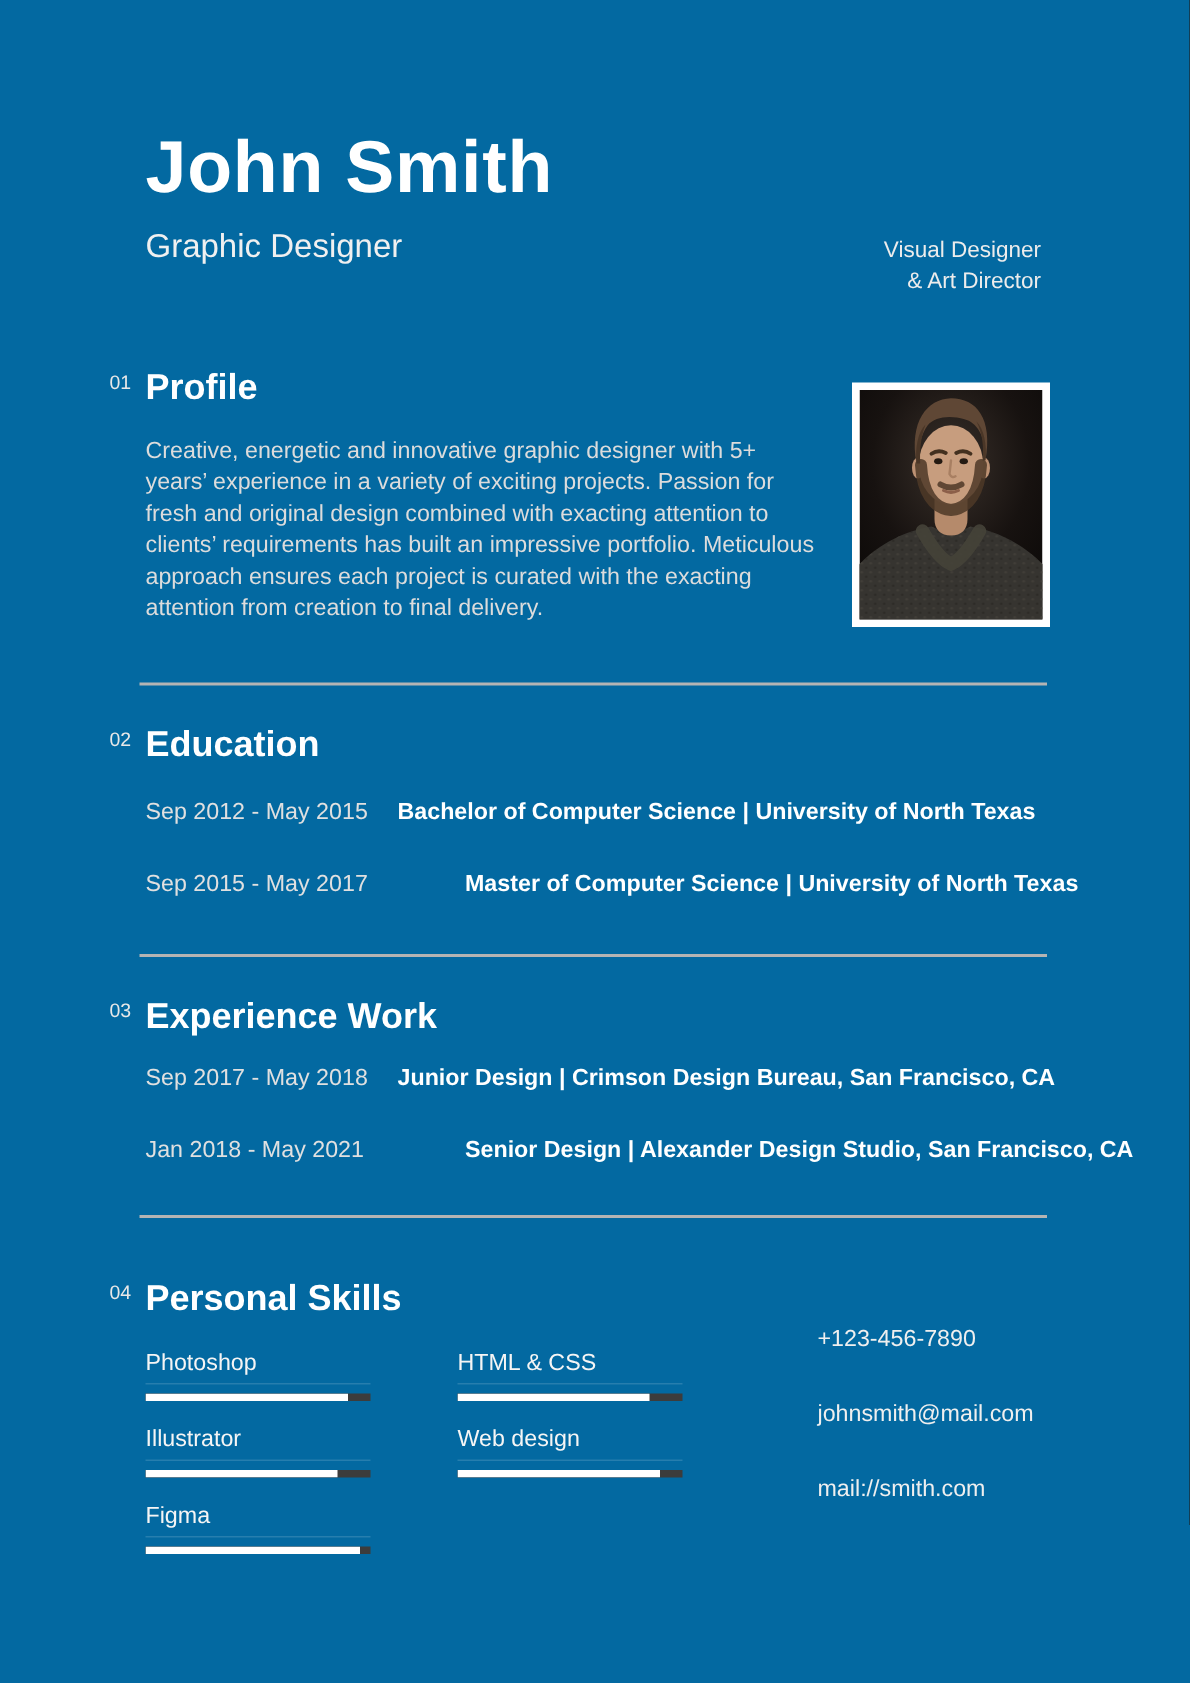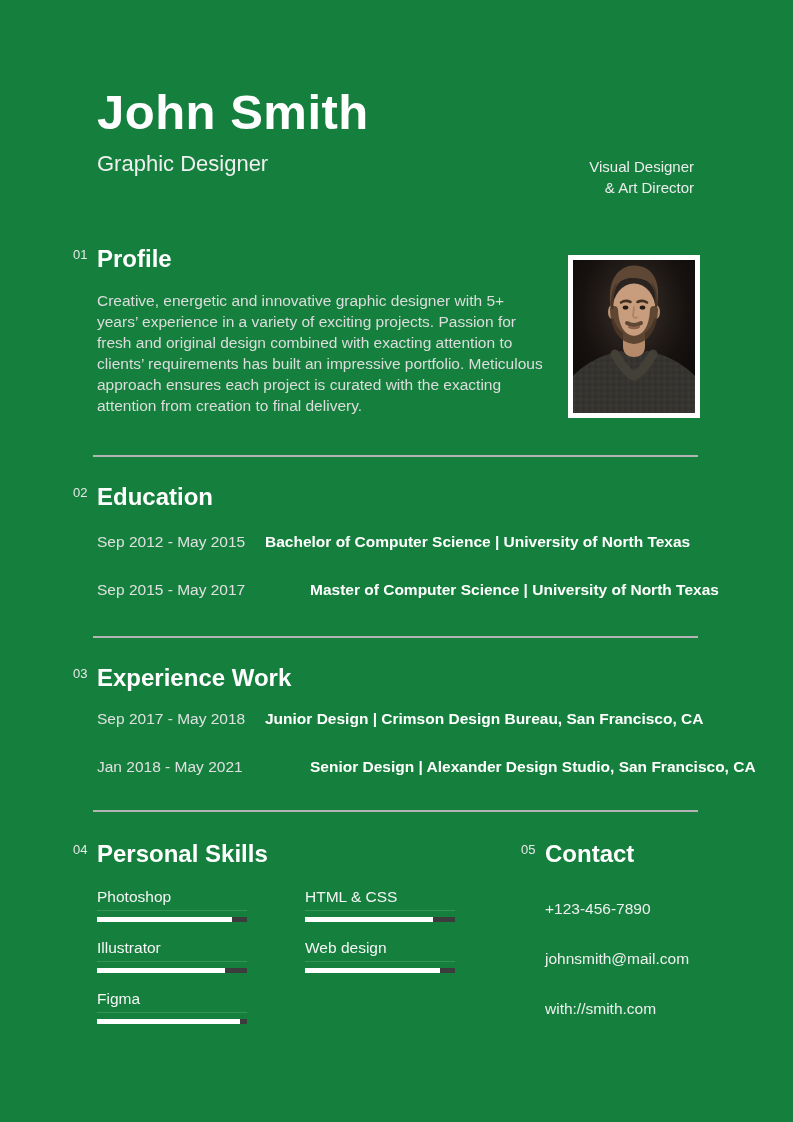--- a/index.html
+++ b/index.html
@@ -1,21 +1,21 @@
 <!DOCTYPE html>
 <html><head>
 <meta charset="utf-8">
 <title>Resume</title>
 <style>
   html, body { margin: 0; padding: 0; background: #201e1e; }
   .page {
     position: relative;
     width: 793px;
     height: 1122px;
-    background: #15803d;
+    background: #0369a1;
     color: #f2f2f2;
     font-family: "Liberation Sans", sans-serif;
     overflow: hidden;
   }
   .content { padding: 88px 93px 0 97px; }
 
   
   .name {
     margin: 0;
     font-size: 49px;
@@ -81,21 +81,21 @@
   
   .section-block { margin-top: 26px; }
   .entry { display: flex; font-size: 15.5px; line-height: 19px; white-space: nowrap; }
   .entry-dates { width: 168px; flex-shrink: 0; color: #e0e0e0; }
   .entry-desc { font-weight: 700; color: #ffffff; }
   .entry.first { margin-top: 21px; }
   .entry.next { margin-top: 29px; gap: 45px; }
   .exp .entry.first { margin-top: 17px; }
 
   
-  .bottom { display: flex; margin-top: 28px; }
+  .bottom { display: flex; margin-top: 40px; }
   .skills-col { width: 356px; flex-shrink: 0; }
   .contact-col { margin-left: 92px; }
 
   .skills-grid {
     margin-top: 20px;
     display: grid;
     grid-template-columns: 150px 150px;
     grid-template-rows: repeat(3, auto);
     grid-auto-flow: column;
     column-gap: 58px;
@@ -211,27 +211,23 @@
           <div class="skill">
             <div class="skill-label">Web design</div>
             <div class="skill-bar">
               <div class="skill-fill" style="width: 90%;"></div>
             </div>
           </div>
         </div>
       </div>
 
       <div class="contact-col">
-        <div class="section-heading">
-          <span class="section-number">05</span>
-          <span class="section-title">Contact</span>
-        </div>
         <div class="contact-item first">+123-456-7890</div>
         <div class="contact-item">johnsmith@mail.com</div>
-        <div class="contact-item">with://smith.com</div>
+        <div class="contact-item">mail://smith.com</div>
       </div>
 
     </div>
   </div>
 
   <div class="photo-frame">
     <svg viewBox="0 0 122 153" xmlns="http://www.w3.org/2000/svg">
       <defs>
         <radialGradient id="bgGrad" cx="50%" cy="32%" r="78%">
           <stop offset="0%" stop-color="#39302a"></stop>

